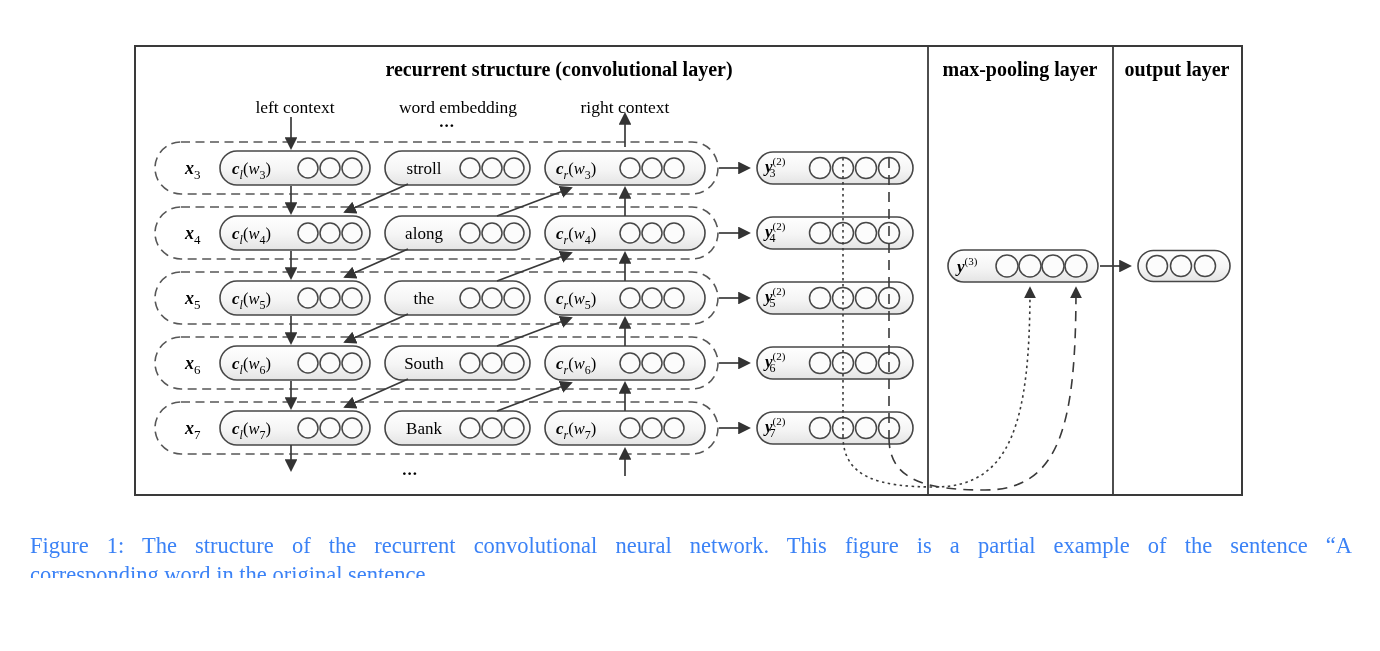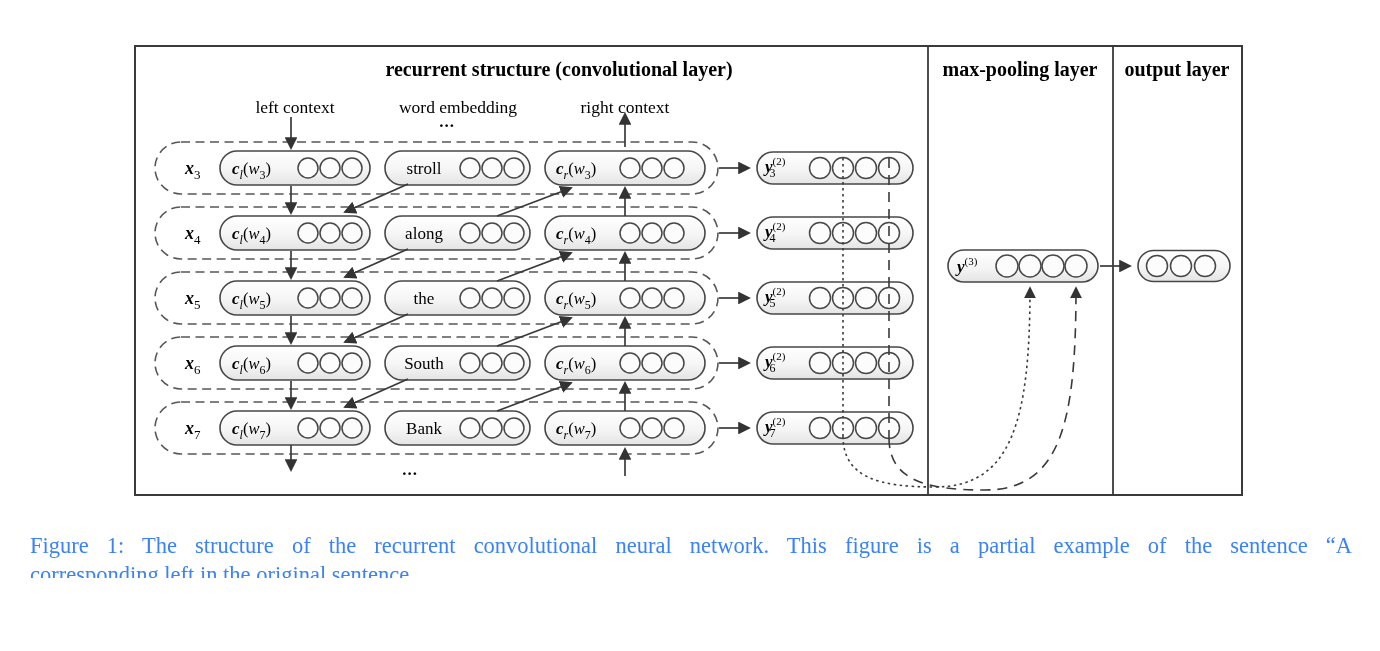--- a/index.html
+++ b/index.html
@@ -214,15 +214,15 @@
         <line x1="843" y1="158" x2="843" y2="436" stroke="#3a3a3a" stroke-width="1.6" stroke-dasharray="2.5 3.5"></line>
         <line x1="889" y1="158" x2="889" y2="438" stroke="#3a3a3a" stroke-width="1.6" stroke-dasharray="10 7"></line>
         <path d="M 843 436 C 843 478, 880 487, 935 487 C 1012 487, 1030 420, 1030 288" fill="none" stroke="#3a3a3a" stroke-width="1.6" stroke-dasharray="2.5 3.5" marker-end="url(#arw)"></path>
         <path d="M 889 438 C 889 482, 930 490, 985 490 C 1062 490, 1076 420, 1076 288" fill="none" stroke="#3a3a3a" stroke-width="1.6" stroke-dasharray="10 7" marker-end="url(#arw)"></path>
       </g>
   </svg>
 
   
   <div class="caption">
     <div class="cap-line cap-just">Figure 1: The structure of the recurrent convolutional neural network. This figure is a partial example of the sentence “A</div>
-    <div class="cap-line">corresponding left in the original sentence.</div>
+    <div class="cap-line">corresponding word in the original sentence.</div>
   </div>
 </div>
 
 </body></html>

